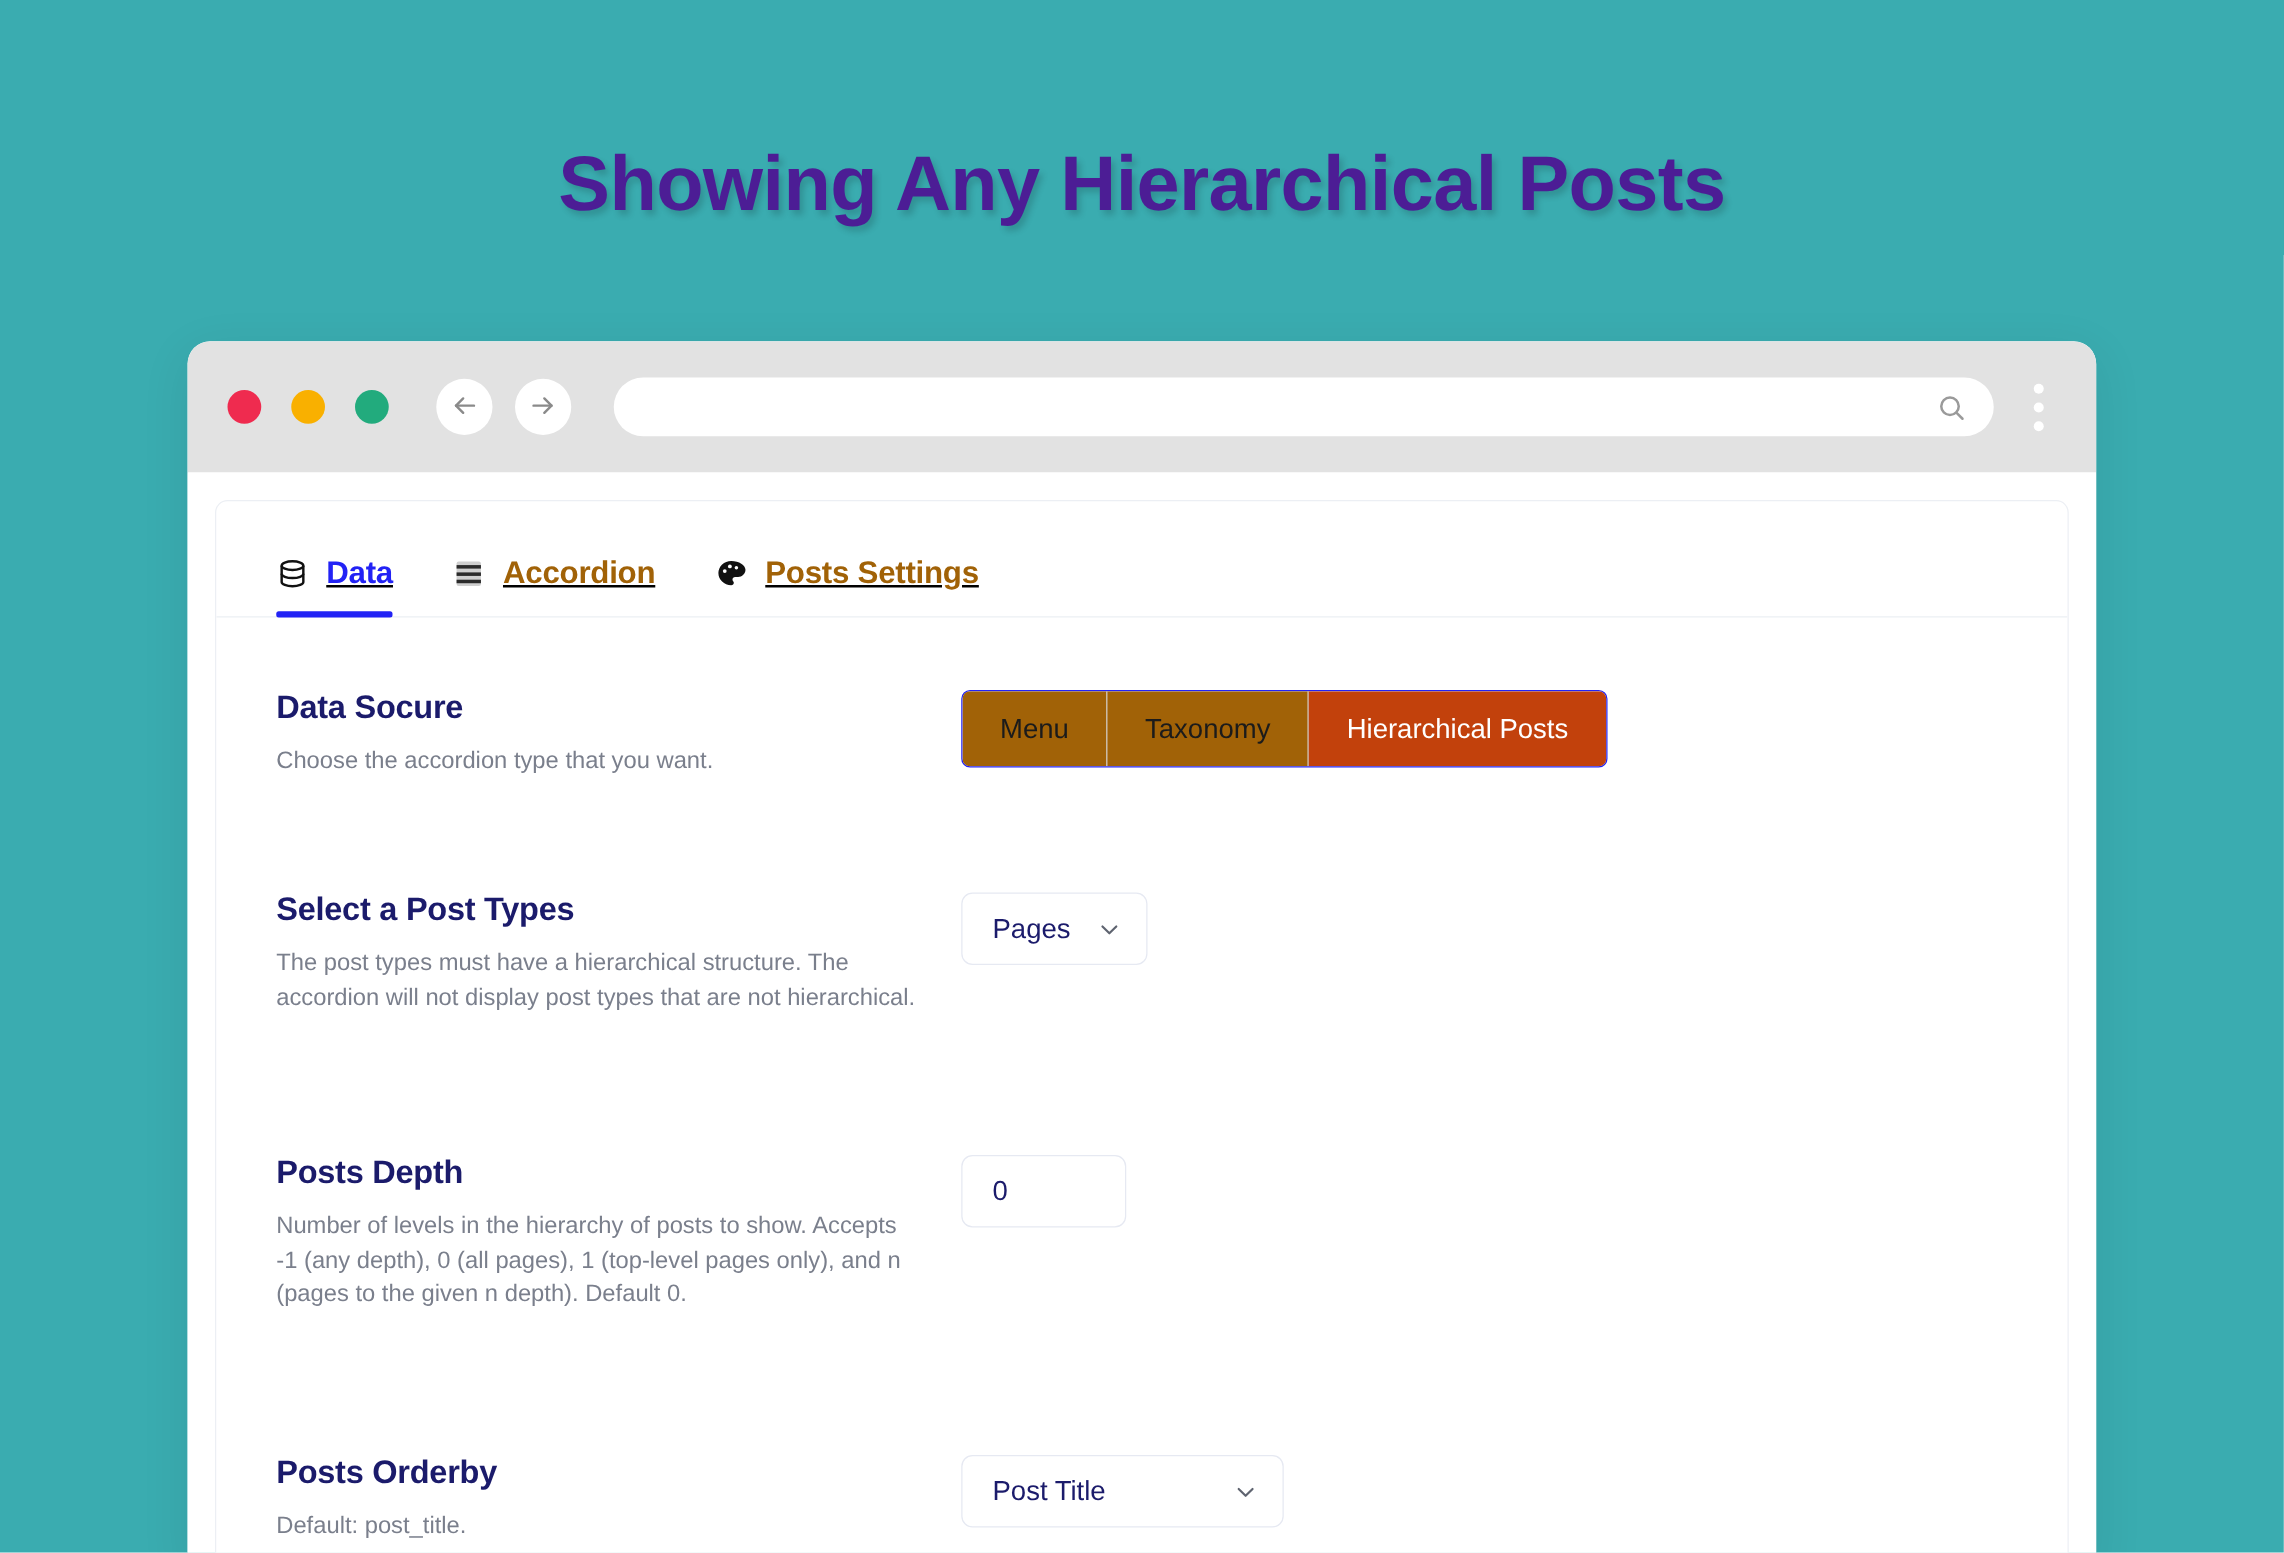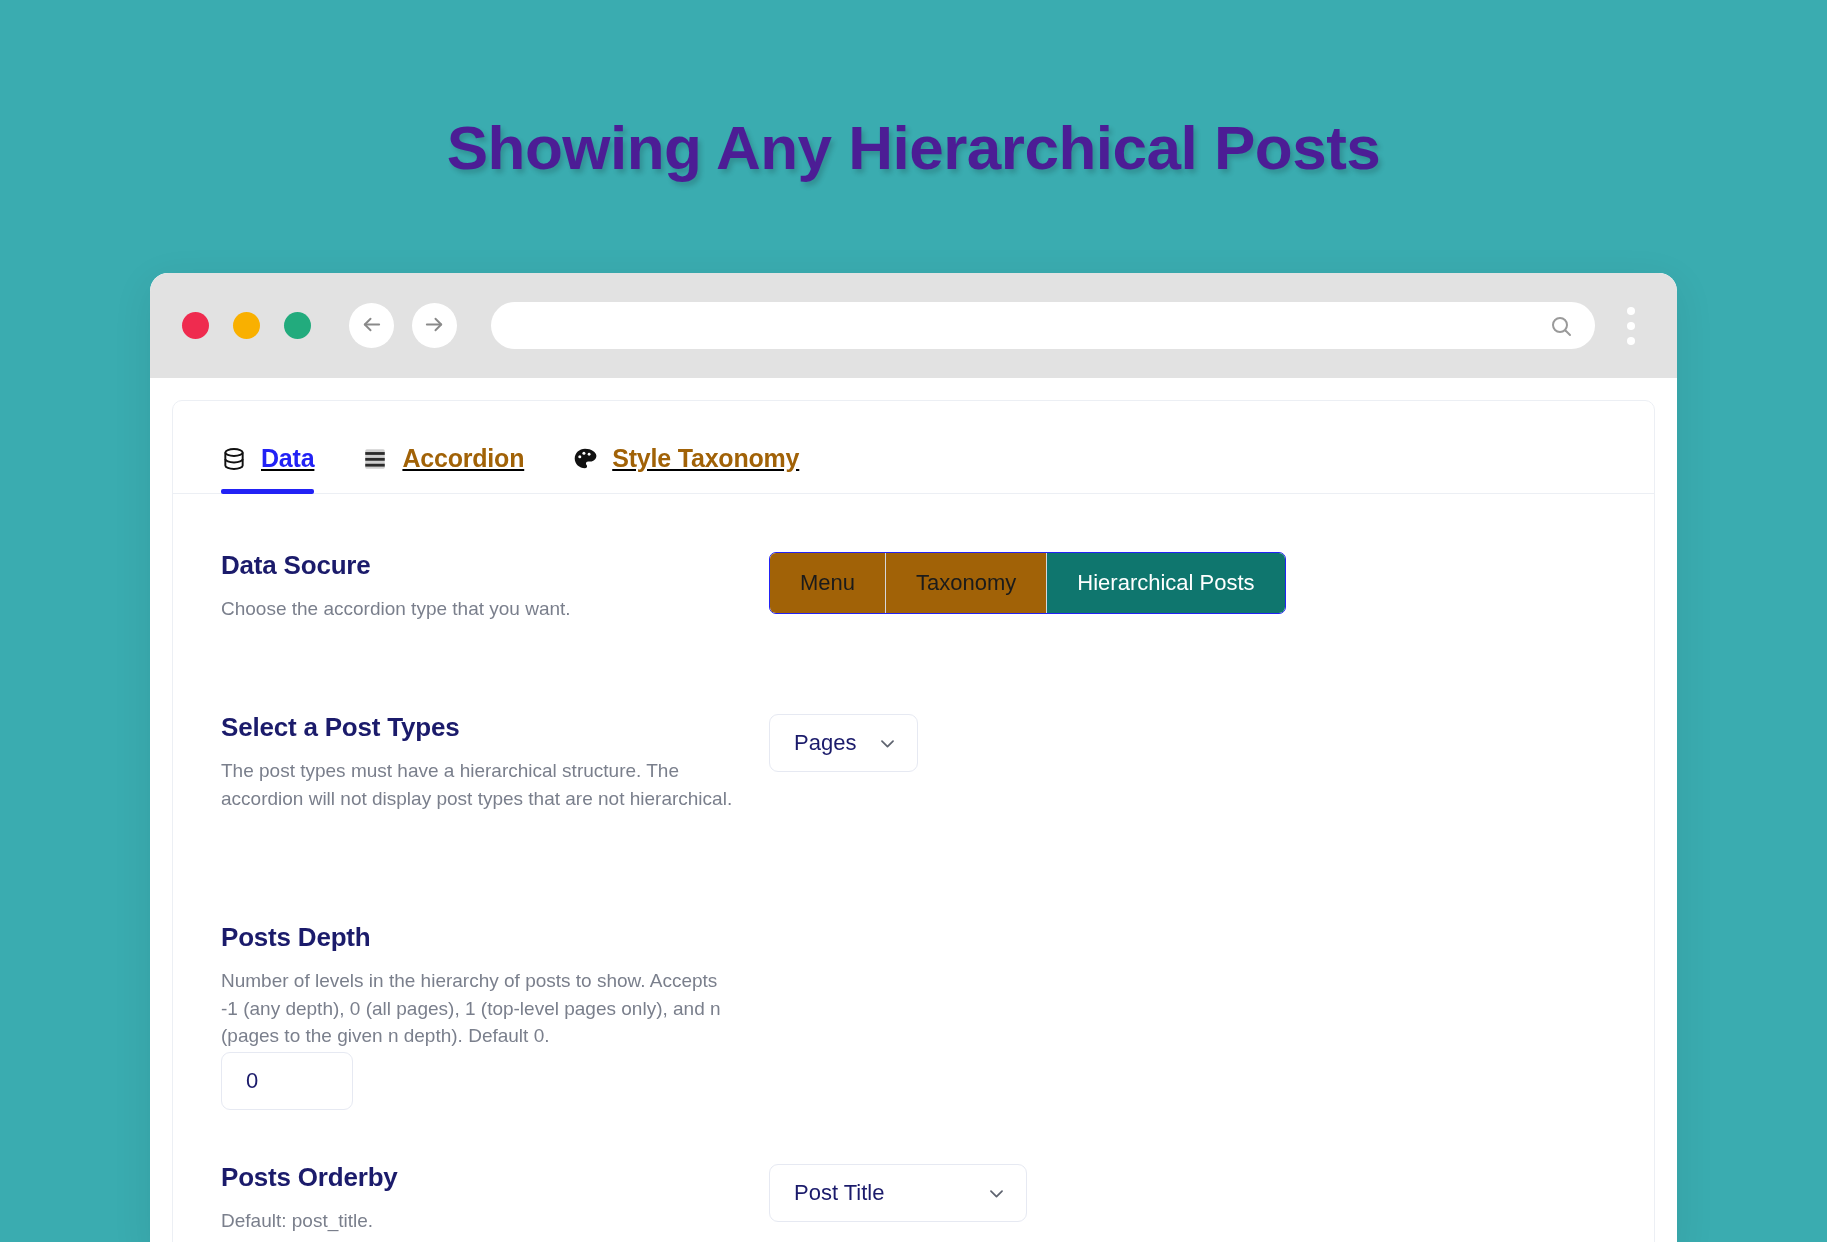--- a/index.html
+++ b/index.html
@@ -164,21 +164,21 @@
   
   .settings {
     padding: 56px 48px 0 48px;
   }
   .setting-row {
     display: flex;
     align-items: flex-start;
   }
   .setting-row.r1 { min-height: 162px; }
   .setting-row.r2 { min-height: 210px; }
-  .setting-row.r3 { min-height: 240px; flex-direction: column; }
+  .setting-row.r3 { min-height: 240px; }
 
   .setting-left { width: 548px; padding-right: 30px; }
   .setting-title {
     font-size: 26px;
     font-weight: bold;
     color: #1b1b6b;
     letter-spacing: -0.2px;
     margin-bottom: 14px;
   }
   .setting-desc {
@@ -204,21 +204,21 @@
     background: #a16207;
     border: none;
     border-right: 1px solid #d6d7db;
     padding: 0 30px;
     height: 60px;
     cursor: pointer;
     white-space: nowrap;
   }
   .segment:last-child { border-right: none; }
   .segment.active {
-    background: #0f766e;
+    background: #c2410c;
     color: #ffffff;
   }
 
   
   .select-control {
     display: inline-flex;
     align-items: center;
     justify-content: space-between;
     height: 58px;
     border: 1px solid #e6e9f2;
@@ -330,21 +330,21 @@
 
         <button class="tab">
           <span class="tab-icon">
             <svg width="26" height="26" viewBox="0 0 24 24">
               <path d="M12 2.5C6.75 2.5 2.5 6.53 2.5 11.5c0 4.97 4.25 9 9.5 9 1.1 0 1.9-.85 1.9-1.85 0-.48-.2-.9-.5-1.2-.3-.32-.5-.73-.5-1.2 0-1 .83-1.85 1.9-1.85h2.2c3 0 5.5-2.4 5.5-5.35C22.5 5.6 17.8 2.5 12 2.5z" fill="#111111"></path>
               <circle cx="7.2" cy="10" r="1.4" fill="#ffffff"></circle>
               <circle cx="11" cy="6.6" r="1.4" fill="#ffffff"></circle>
               <circle cx="15.8" cy="7.6" r="1.3" fill="#ffffff"></circle>
             </svg>
           </span>
-          <span class="tab-label">Style Taxonomy</span>
+          <span class="tab-label">Posts Settings</span>
         </button>
       </div>
 
       <div class="settings">
 
         <div class="setting-row r1">
           <div class="setting-left">
             <div class="setting-title">Data Socure</div>
             <div class="setting-desc">Choose the accordion type that you want.</div>
           </div>

